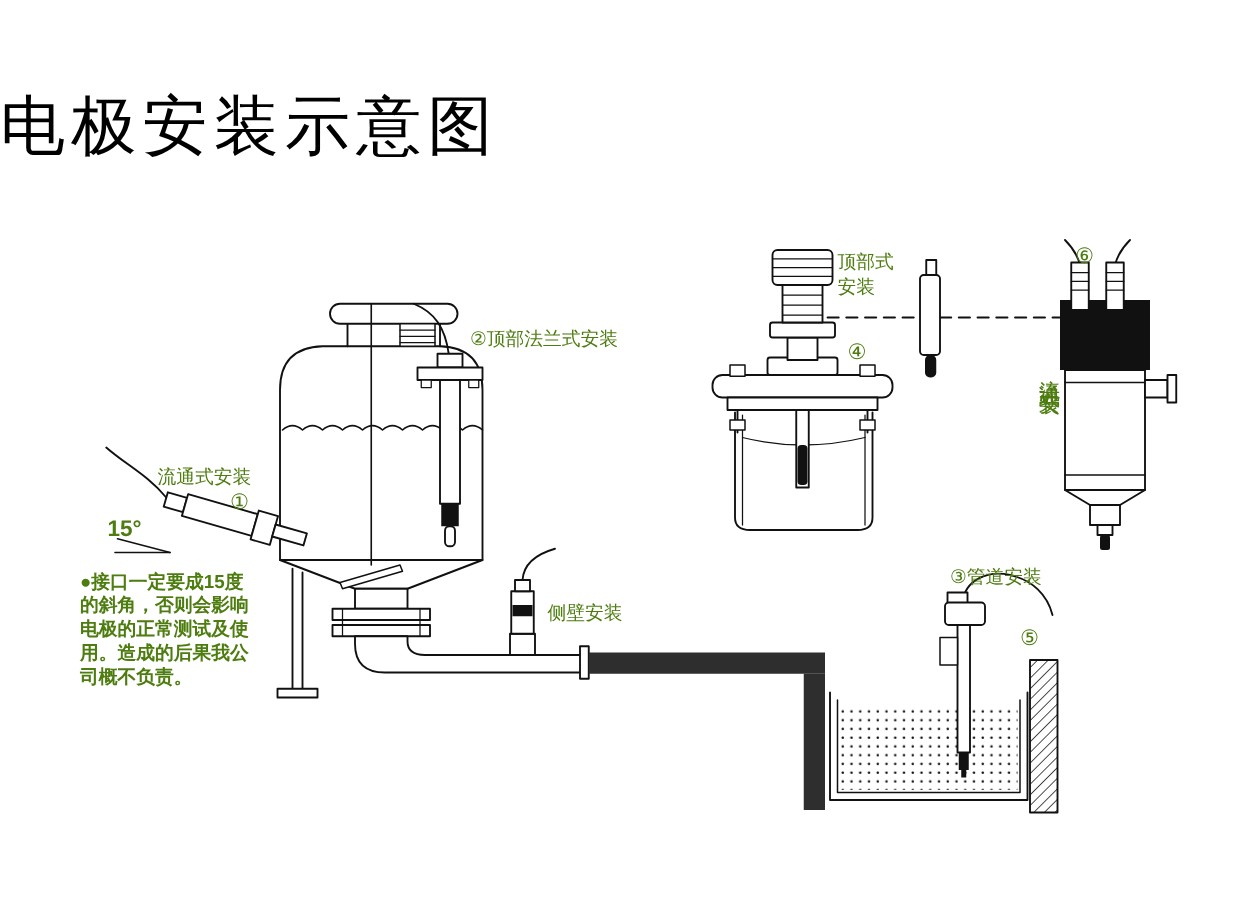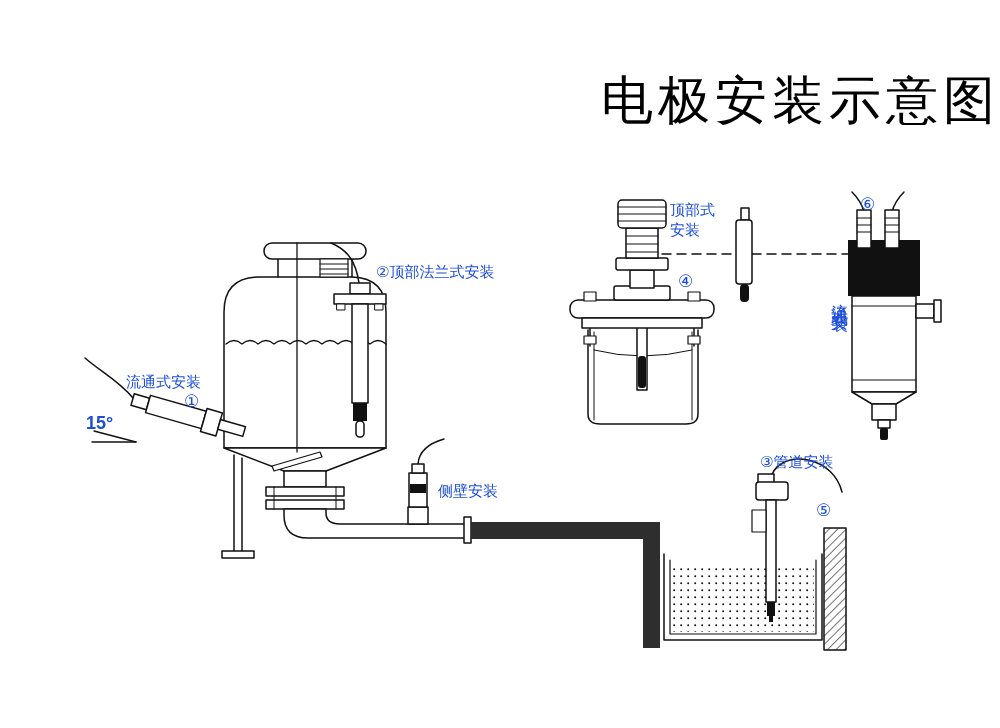--- a/index.html
+++ b/index.html
@@ -4,25 +4,25 @@
 <style>
   * { margin:0; padding:0; box-sizing:border-box; }
   html,body { background:#fff; }
   .page {
     position:relative; width:1000px; height:728px; background:#ffffff;
     overflow:hidden; color:#111;
     font-family:"Liberation Sans","DejaVu Sans",sans-serif;
   }
   .page svg { position:absolute; left:0; top:0; }
   .title {
-    position:absolute; top:66px; left:0; width:100%; text-align:right;
+    position:absolute; top:66px; left:0; width:100%; text-align:left;
     font-family:"Liberation Serif","DejaVu Serif",serif;
     font-size:52px; letter-spacing:5px; font-weight:400; color:#000;
   }
-  .lbl { position:absolute; font-size:15px; line-height:1.3; white-space:pre-line; color:#1d4ed8; }
+  .lbl { position:absolute; font-size:15px; line-height:1.3; white-space:pre-line; color:#4d7c0f; }
   .num { font-size:17px; }
   .angle { font-size:18px; font-weight:700; }
   .vert { writing-mode:vertical-rl; text-orientation:upright; font-size:17px; letter-spacing:3px; }
   .warning { width:172px; font-weight:700; font-size:15px; line-height:19px; }
 </style>
 </head>
 <body>
 
 <div class="page">
 
@@ -195,13 +195,18 @@
   <div class="lbl" style="left:670px;top:200px">顶部式
 安装</div>
   <div class="lbl num" style="left:678px;top:271px">④</div>
 
   <div class="lbl" style="left:760px;top:452px">③管道安装</div>
   <div class="lbl num" style="left:816px;top:500px">⑤</div>
 
   <div class="lbl num" style="left:860px;top:194px">⑥</div>
   <div class="lbl vert" style="left:828px;top:290px">流通式安装</div>
 
+  <div class="lbl warning" style="left:64px;top:456px">●接口一定要成15度
+的斜角，否则会影响
+电极的正常测试及使
+用。造成的后果我公
+司概不负责。</div>
 </div>
 
 </body></html>

